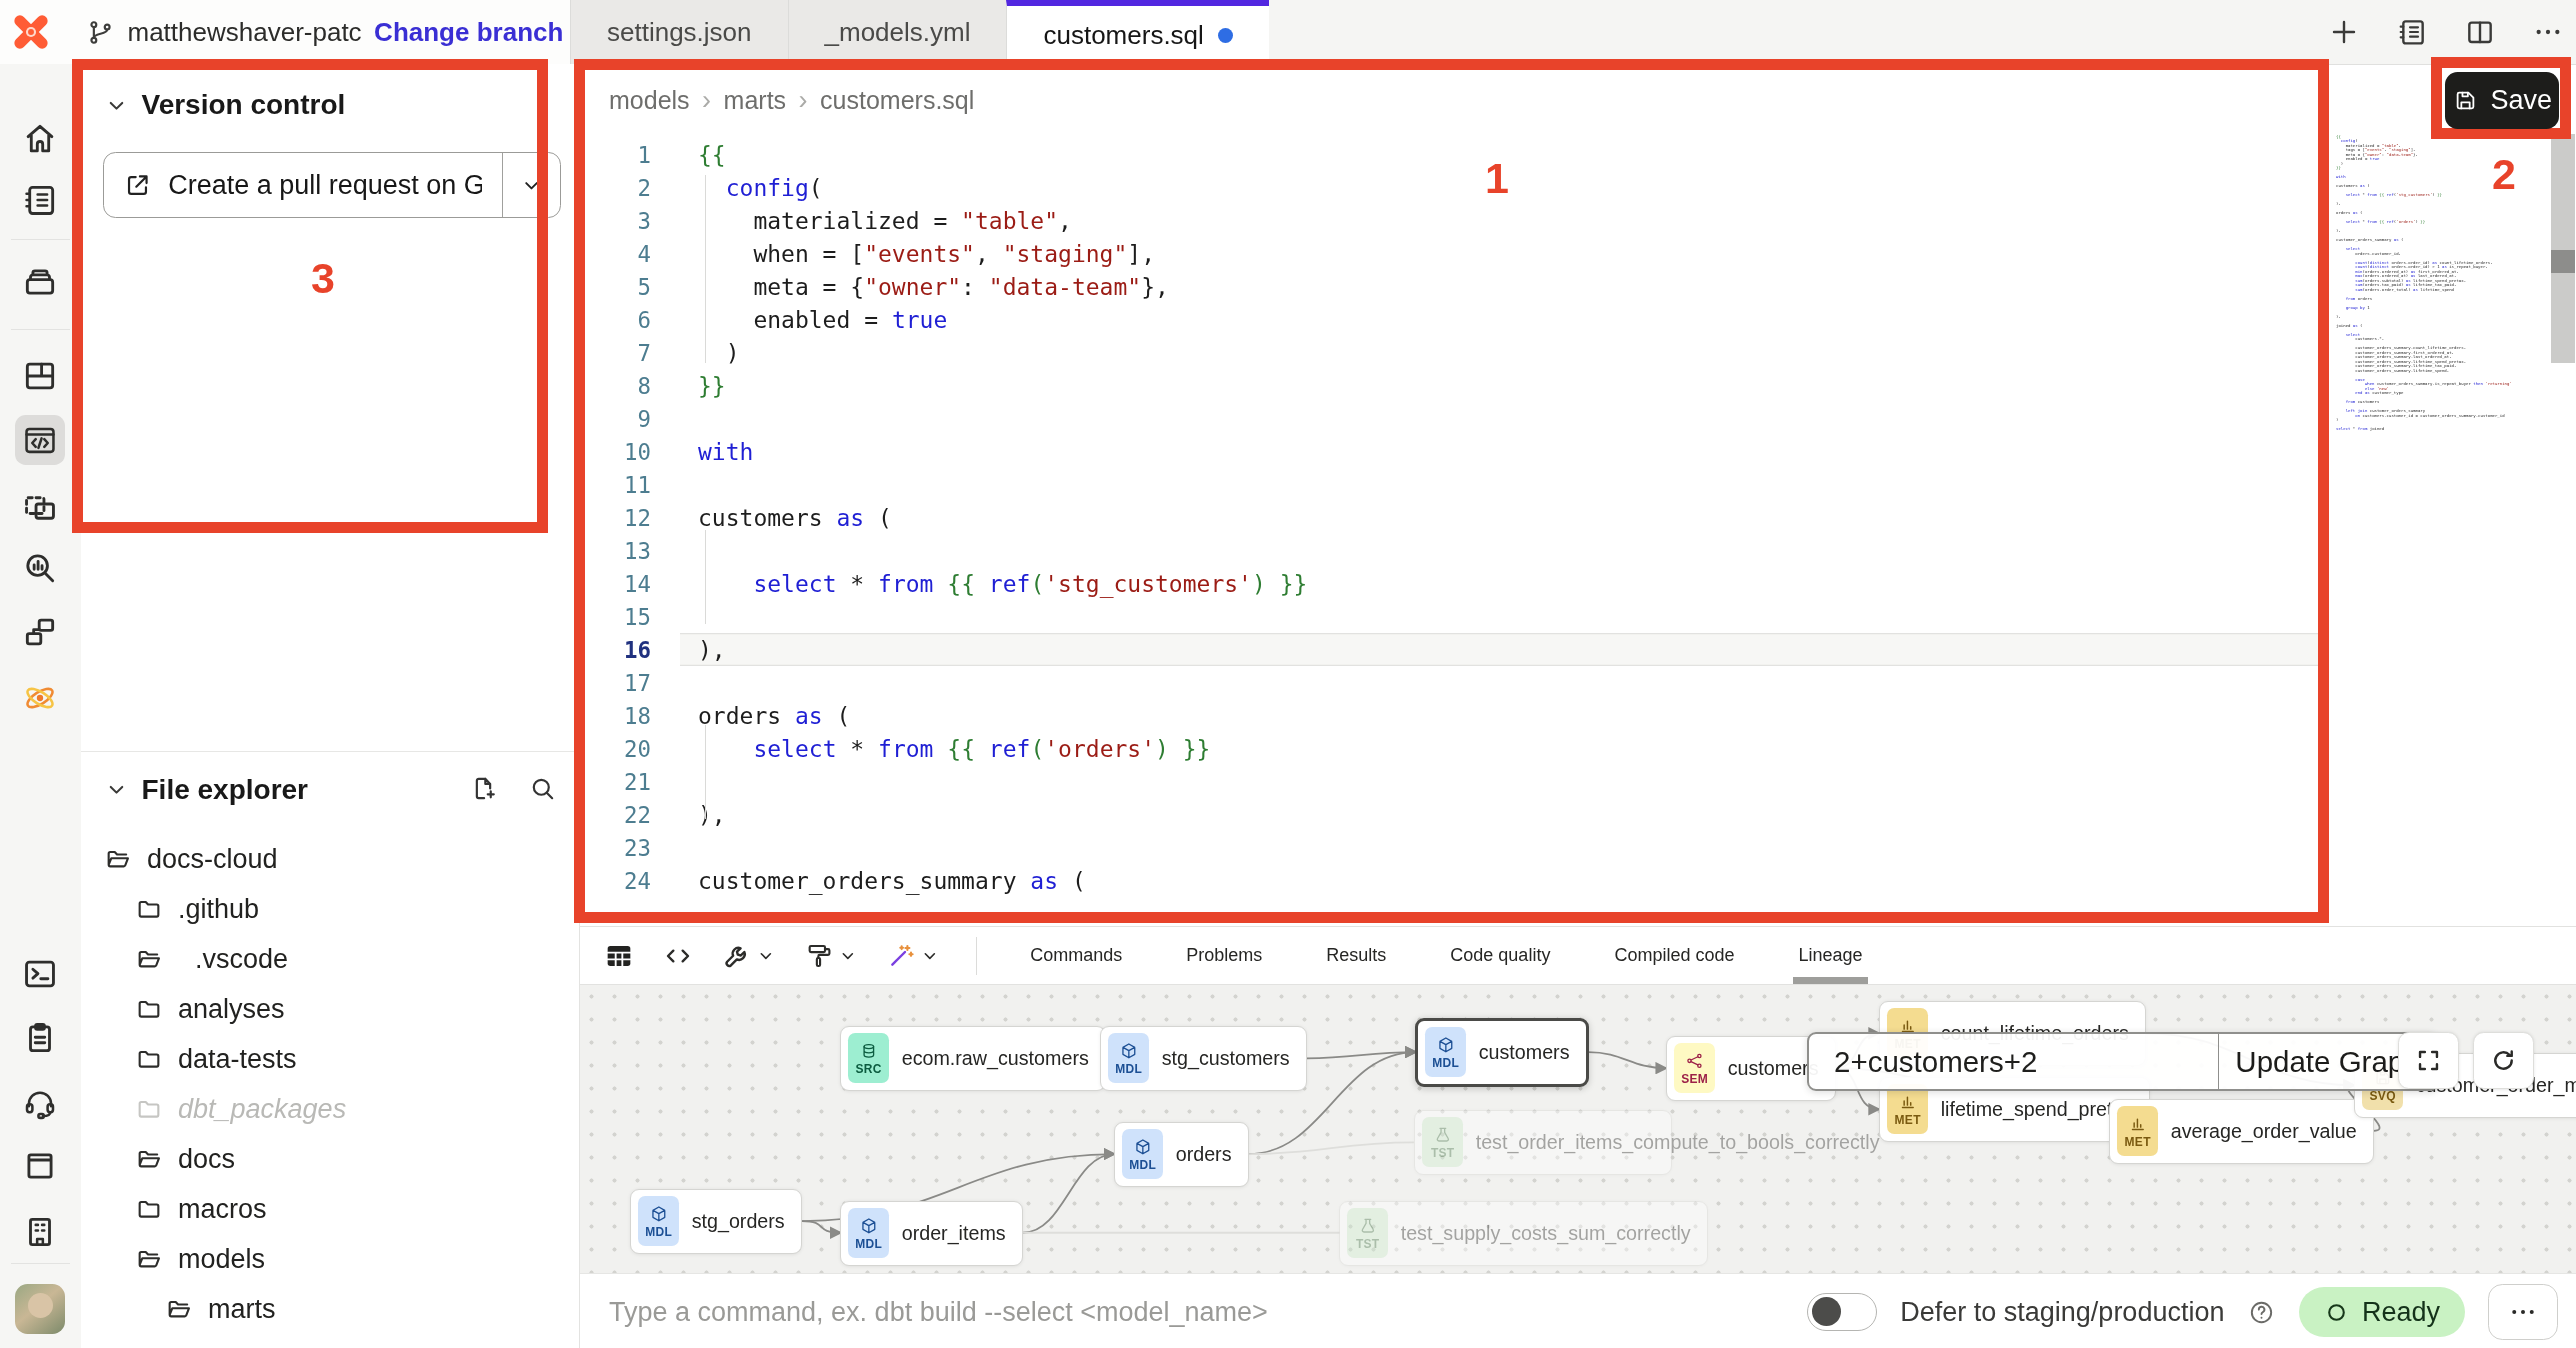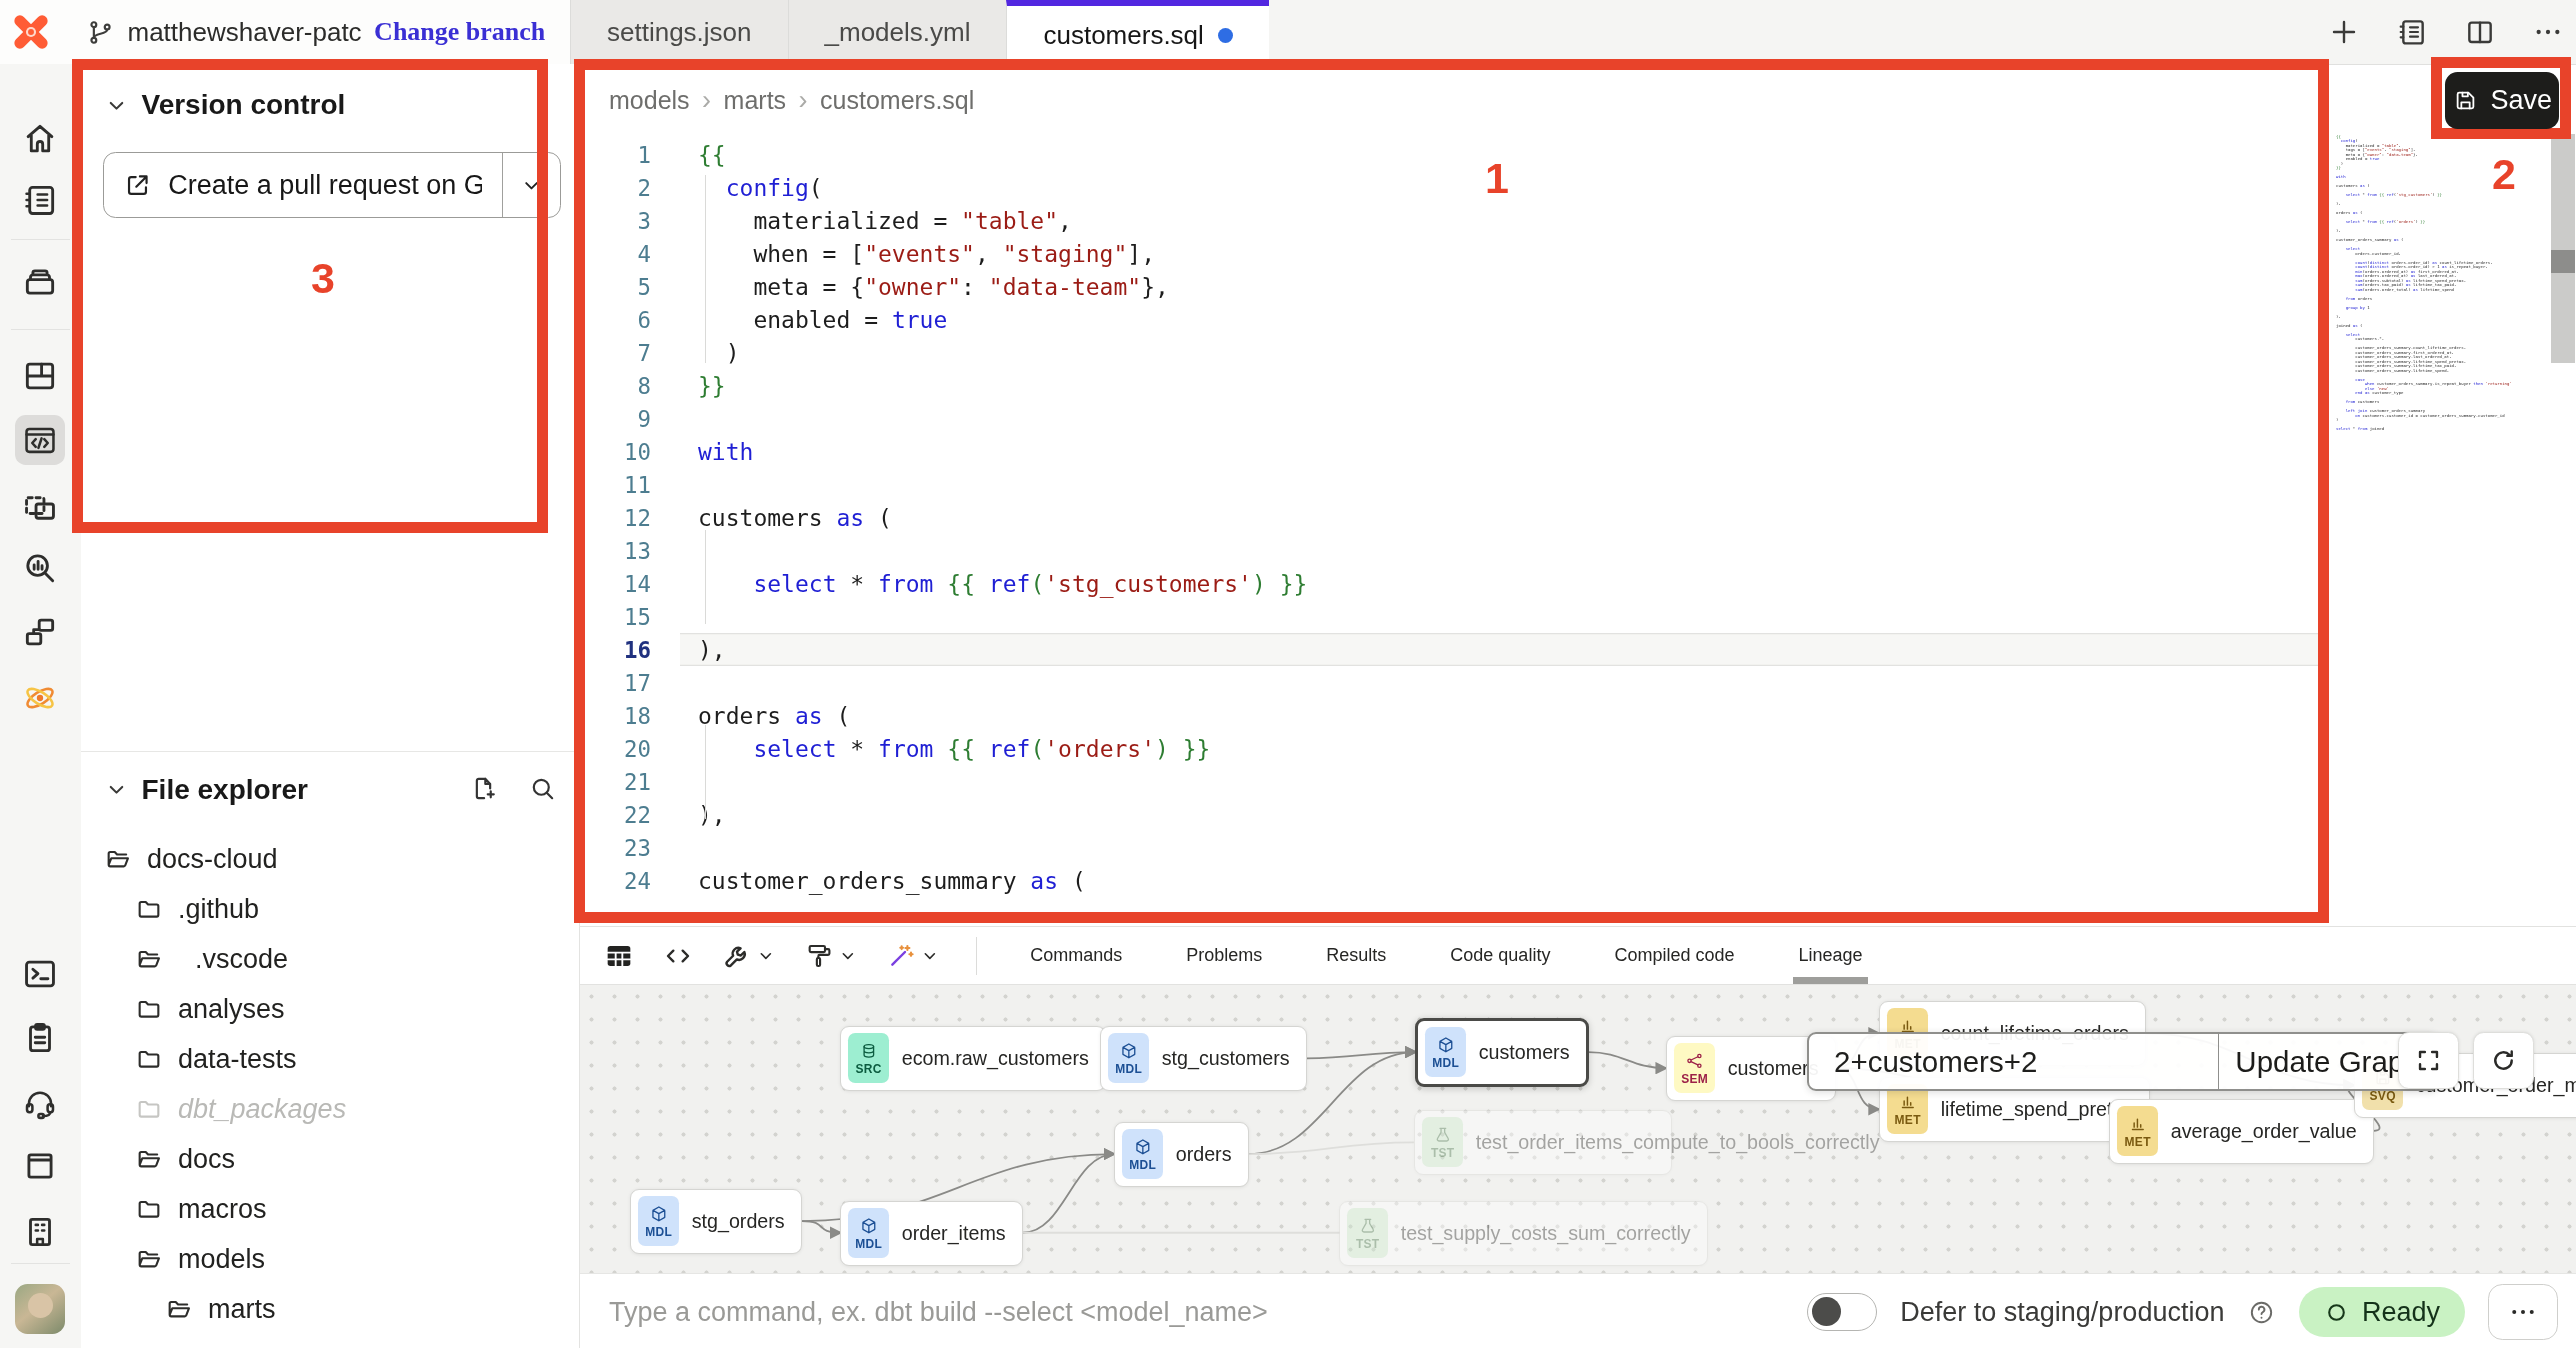--- a/index.html
+++ b/index.html
@@ -159,21 +159,21 @@
     <div id="branch-area">
       <span class="ic bic">
           <svg viewBox="0 0 24 24" fill="none" stroke="currentColor" stroke-width="1.8" stroke-linecap="round" stroke-linejoin="round">
             <circle cx="6.5" cy="5.5" r="2"></circle>
             <circle cx="6.5" cy="18.5" r="2"></circle>
             <circle cx="17.5" cy="7.5" r="2"></circle>
             <path d="M6.5 7.5v9M17.5 9.5c0 4.5-11 2.5-11 7"></path>
           </svg>
         </span>
       <span id="branch-name">matthewshaver-patc</span>
-      <span id="change-branch" style="color: rgb(58, 47, 212); font-family: Liberation Serif, serif;">Change branch</span>
+      <span id="change-branch" style="color: rgb(58, 47, 212);">Change branch</span>
       <span class="ic" id="copy-icon">
           <svg viewBox="0 0 24 24" fill="none" stroke="currentColor" stroke-width="1.8" stroke-linecap="round" stroke-linejoin="round">
             <rect x="8.5" y="8.5" width="11" height="12" rx="1.8"></rect>
             <path d="M5 15.5V5.3C5 4.6 5.6 4 6.3 4H14"></path>
           </svg>
         </span>
     </div>
     <div id="tabs">
         <div class="tab">
           <span>settings.json</span>

